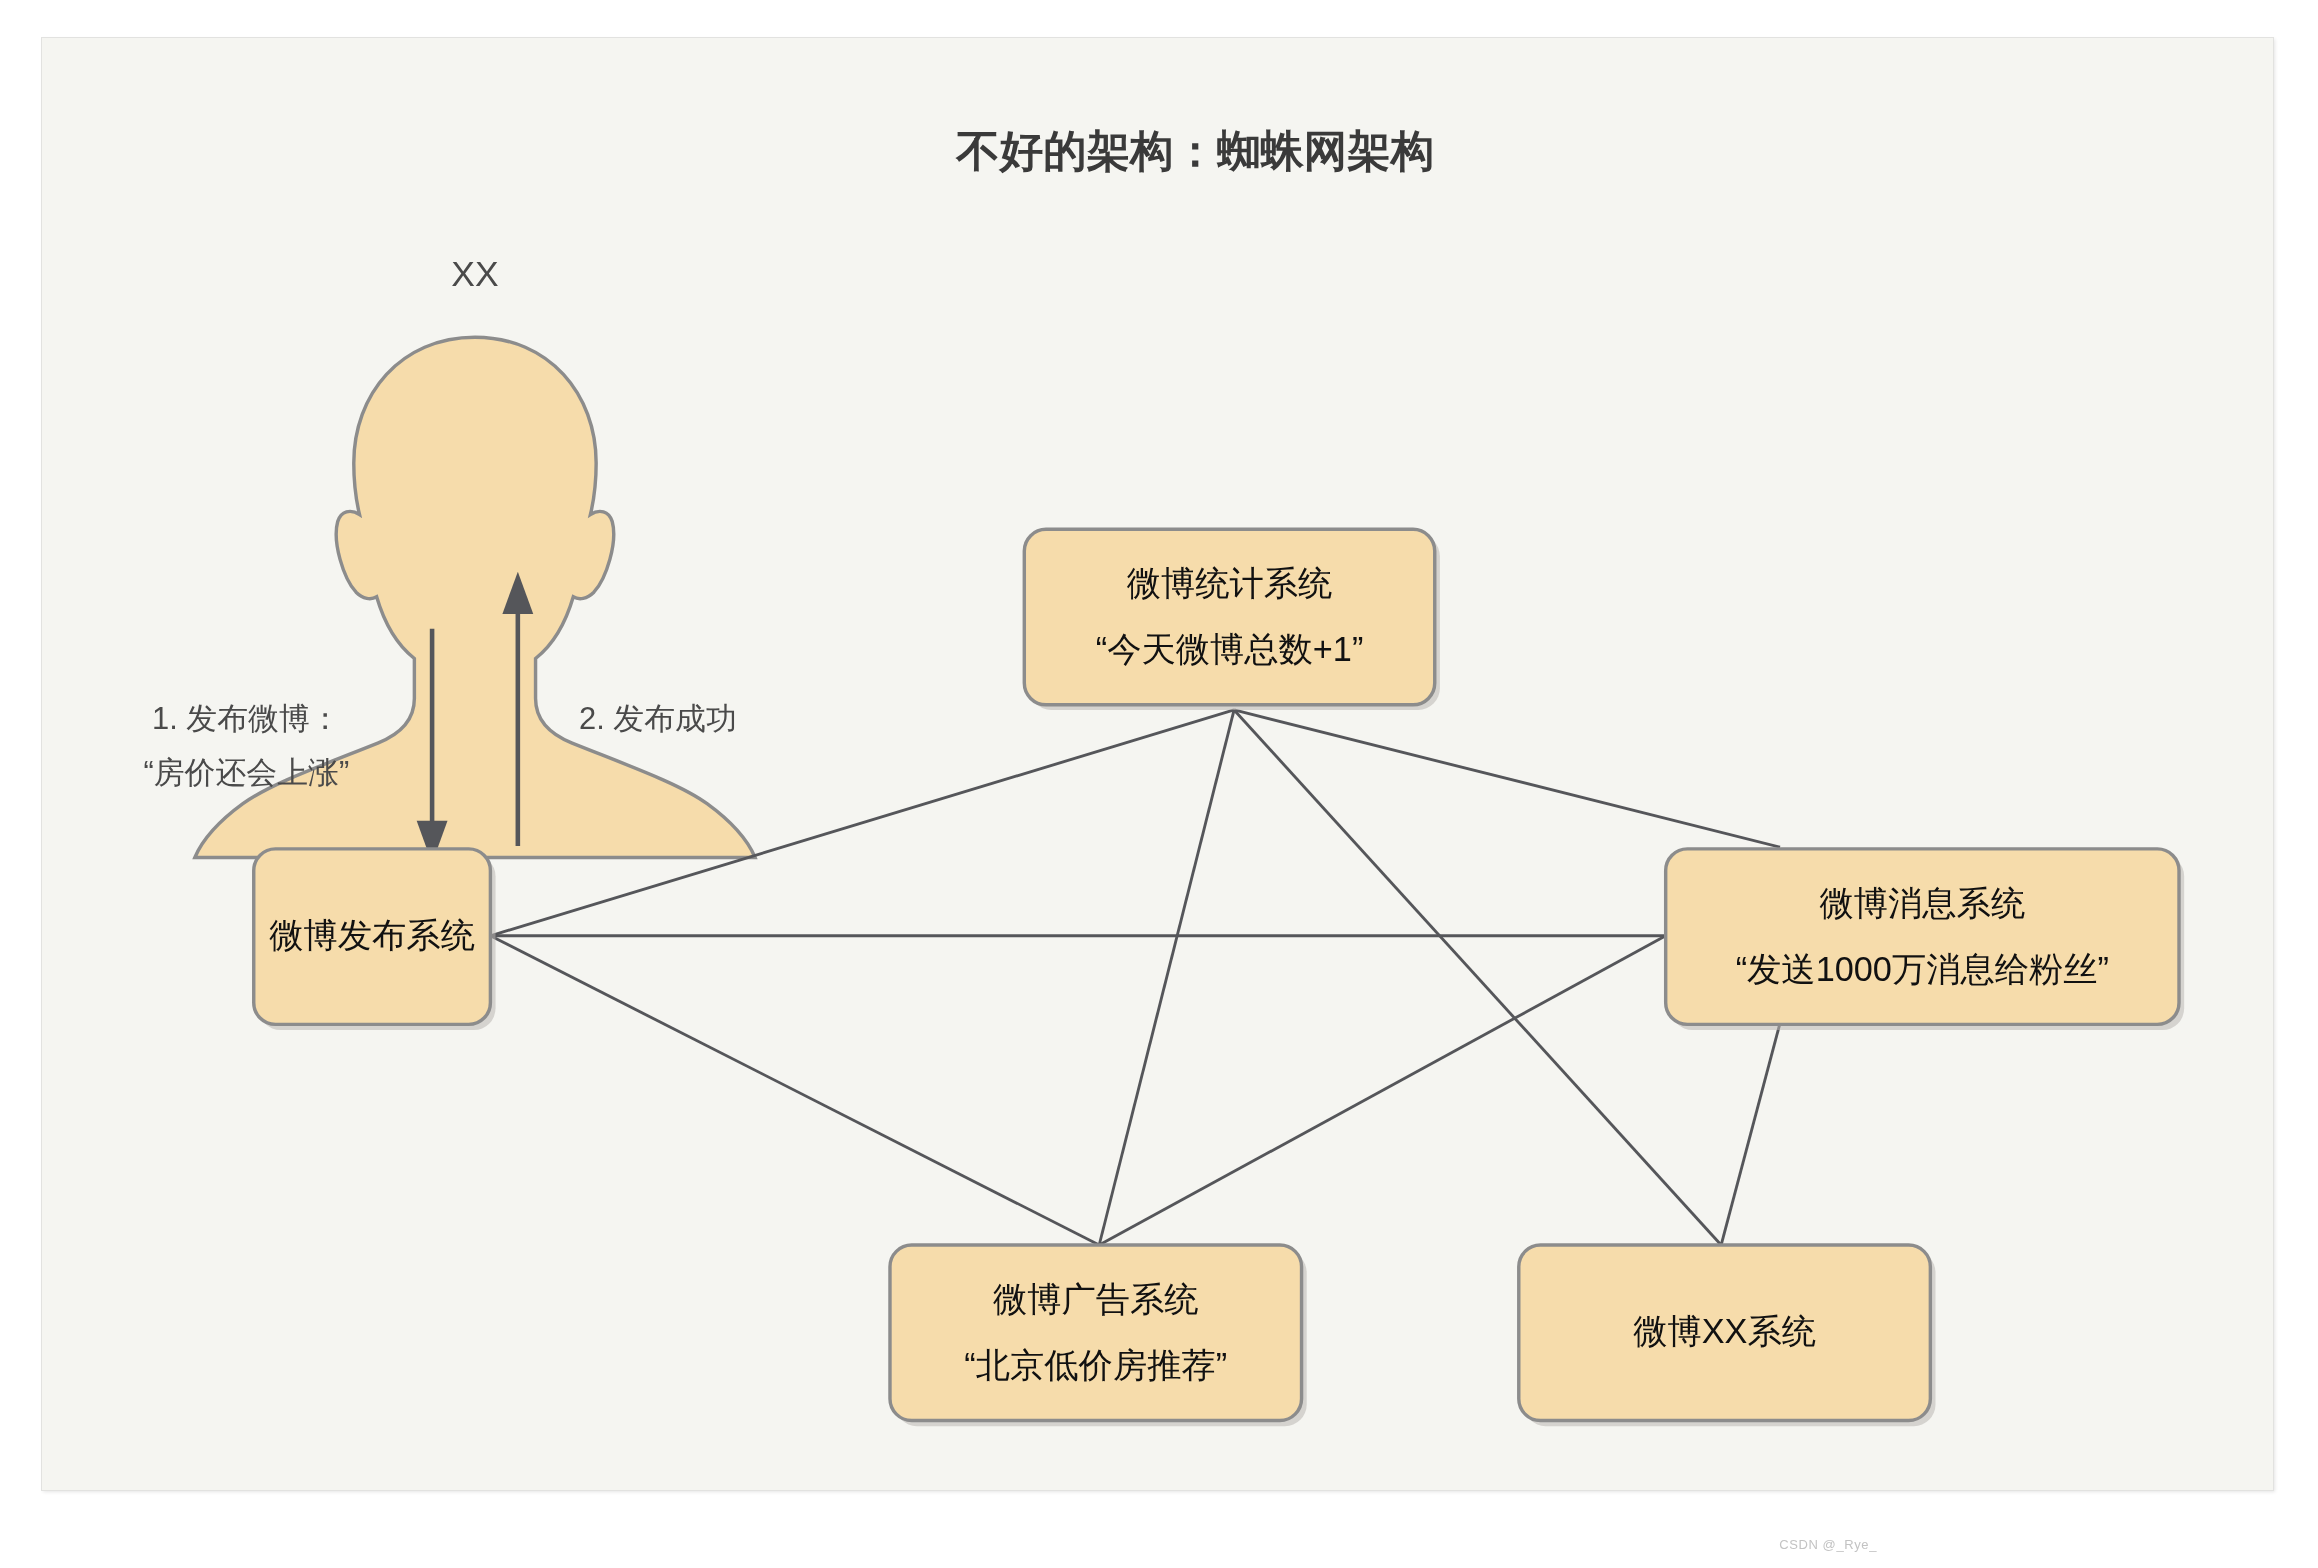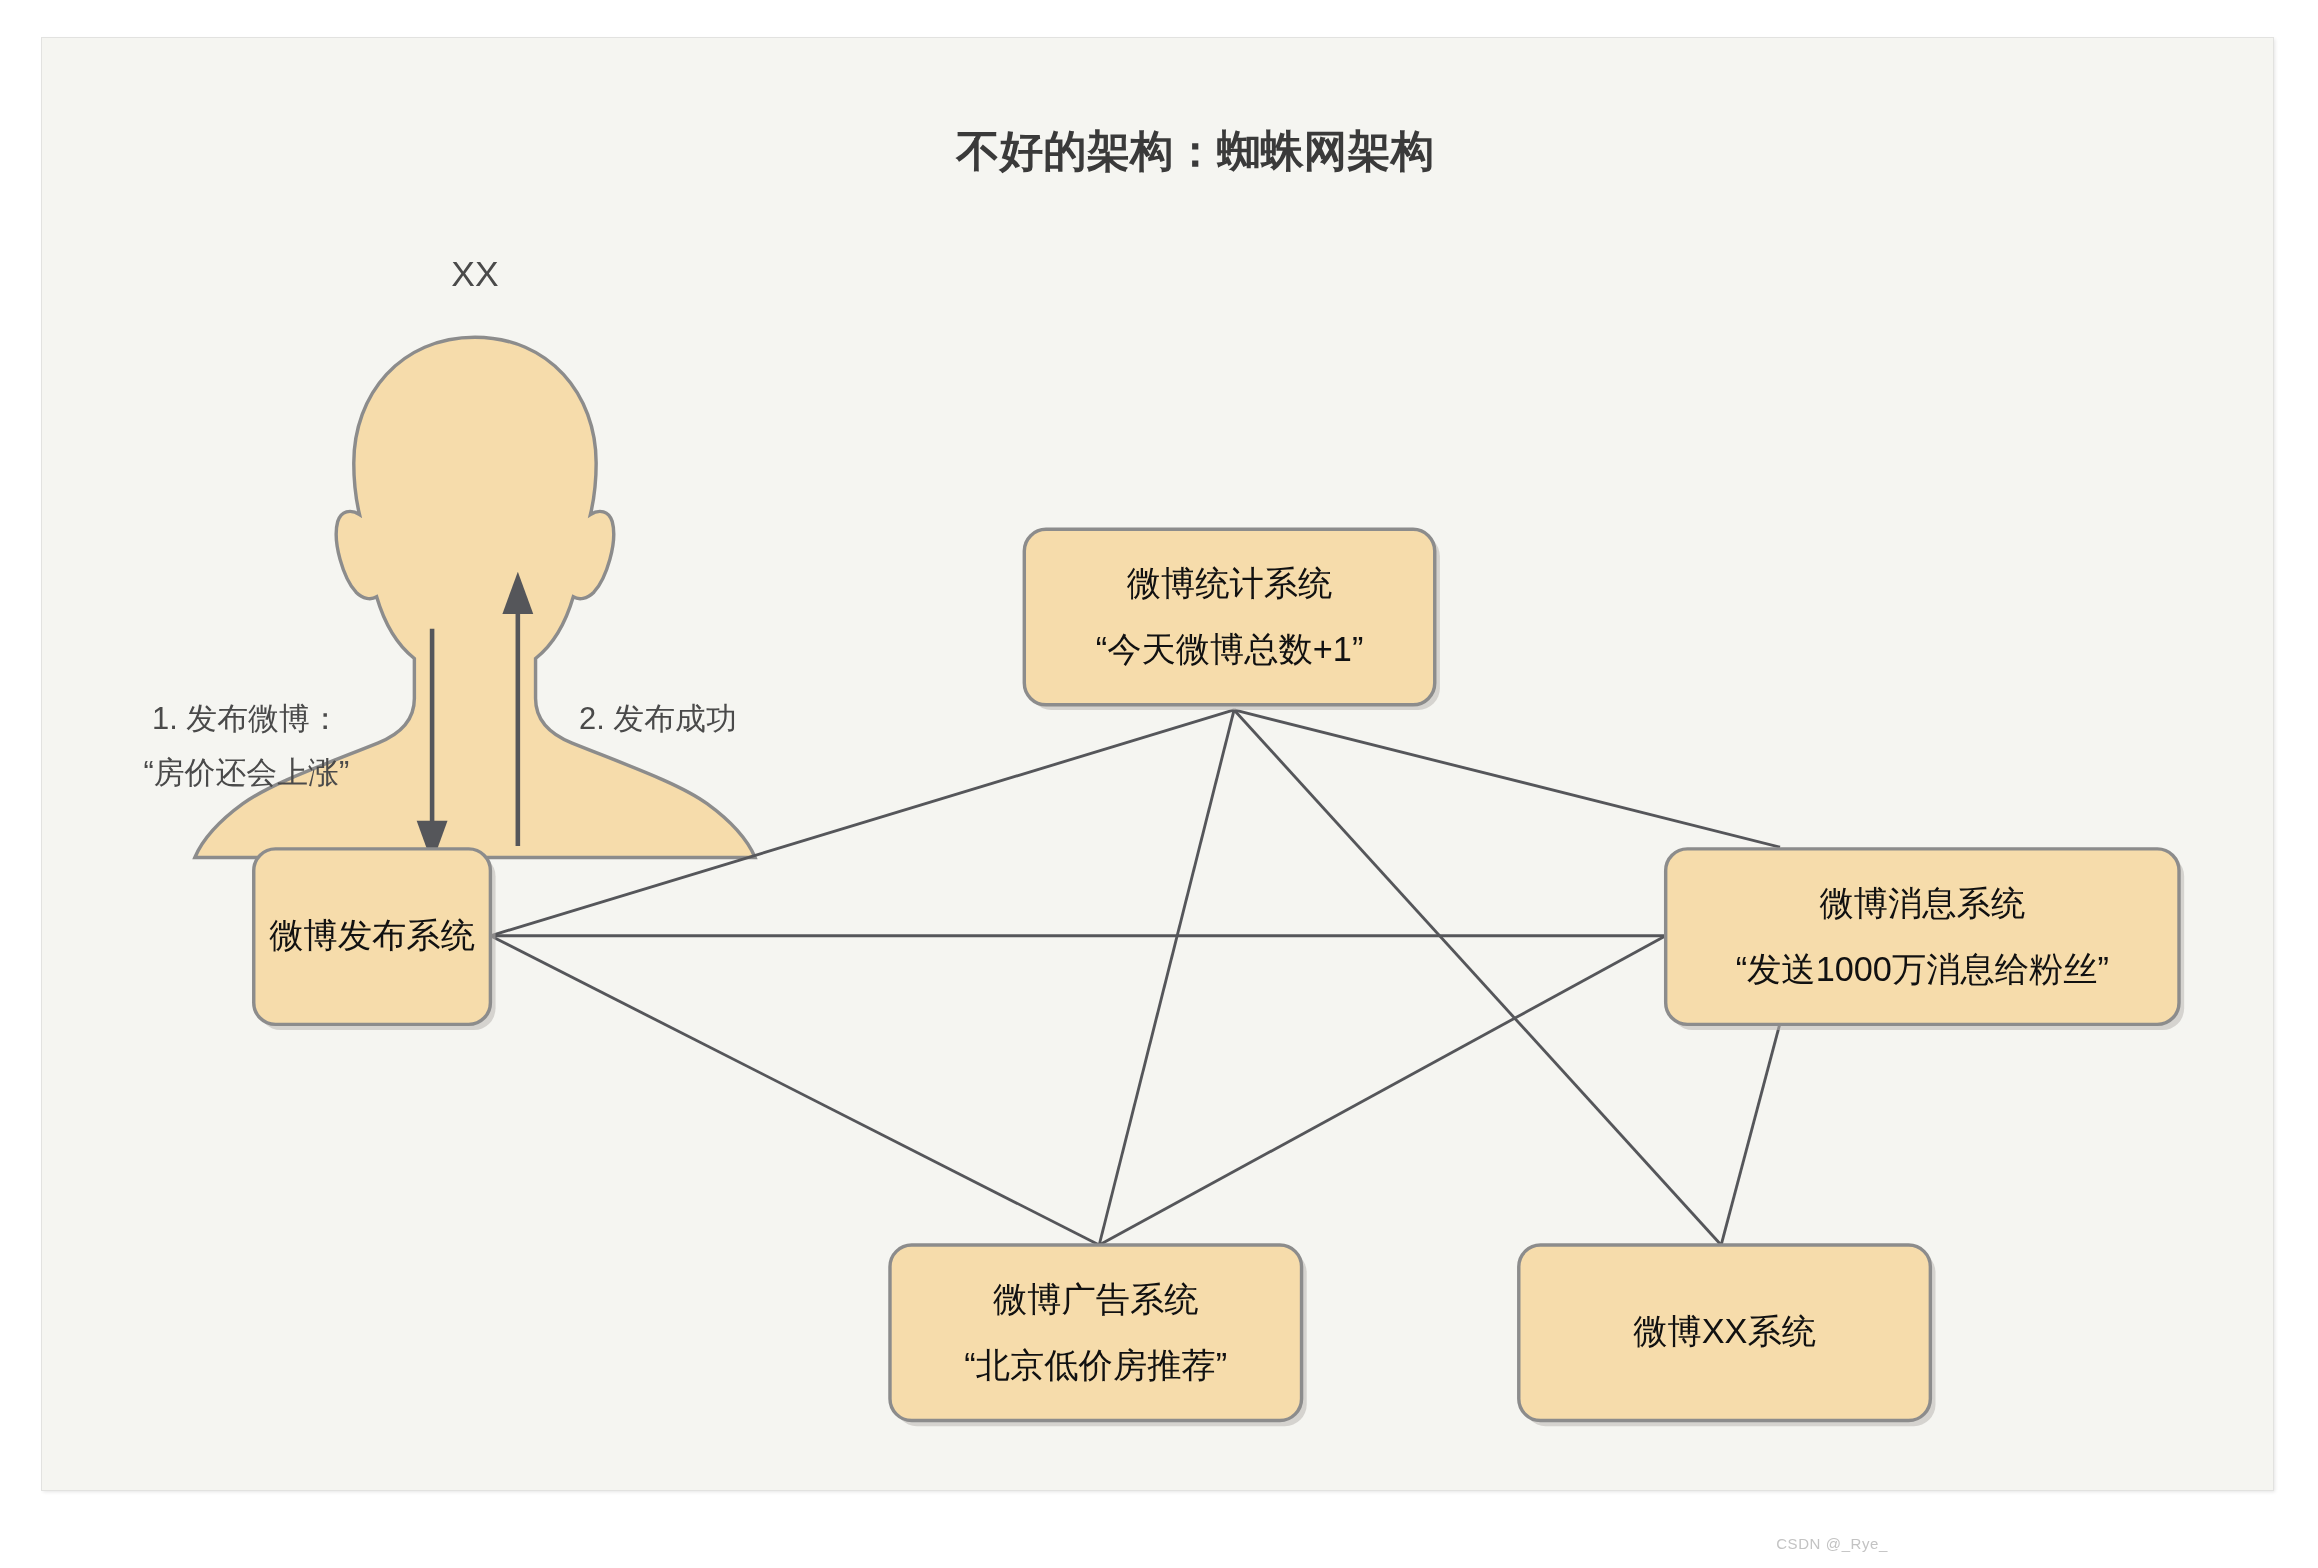--- a/index.html
+++ b/index.html
@@ -88,24 +88,24 @@
     fill: #4a4a4a;
     text-anchor: middle;
   }
   .avatar-shape {
     fill: #f6dcab;
     stroke: #8c8c8c;
     stroke-width: 6;
   }
   .watermark {
     position: absolute;
-    right: 21px;
+    right: 32px;
     bottom: 16px;
     font-family: "Liberation Sans", "DejaVu Sans", sans-serif;
-    font-size: 15px;
+    font-size: 13px;
     color: #c3c3c3;
     letter-spacing: 0.6px;
     white-space: nowrap;
   }
 </style>
 </head>
 <body>
 
 <div id="page">
 

